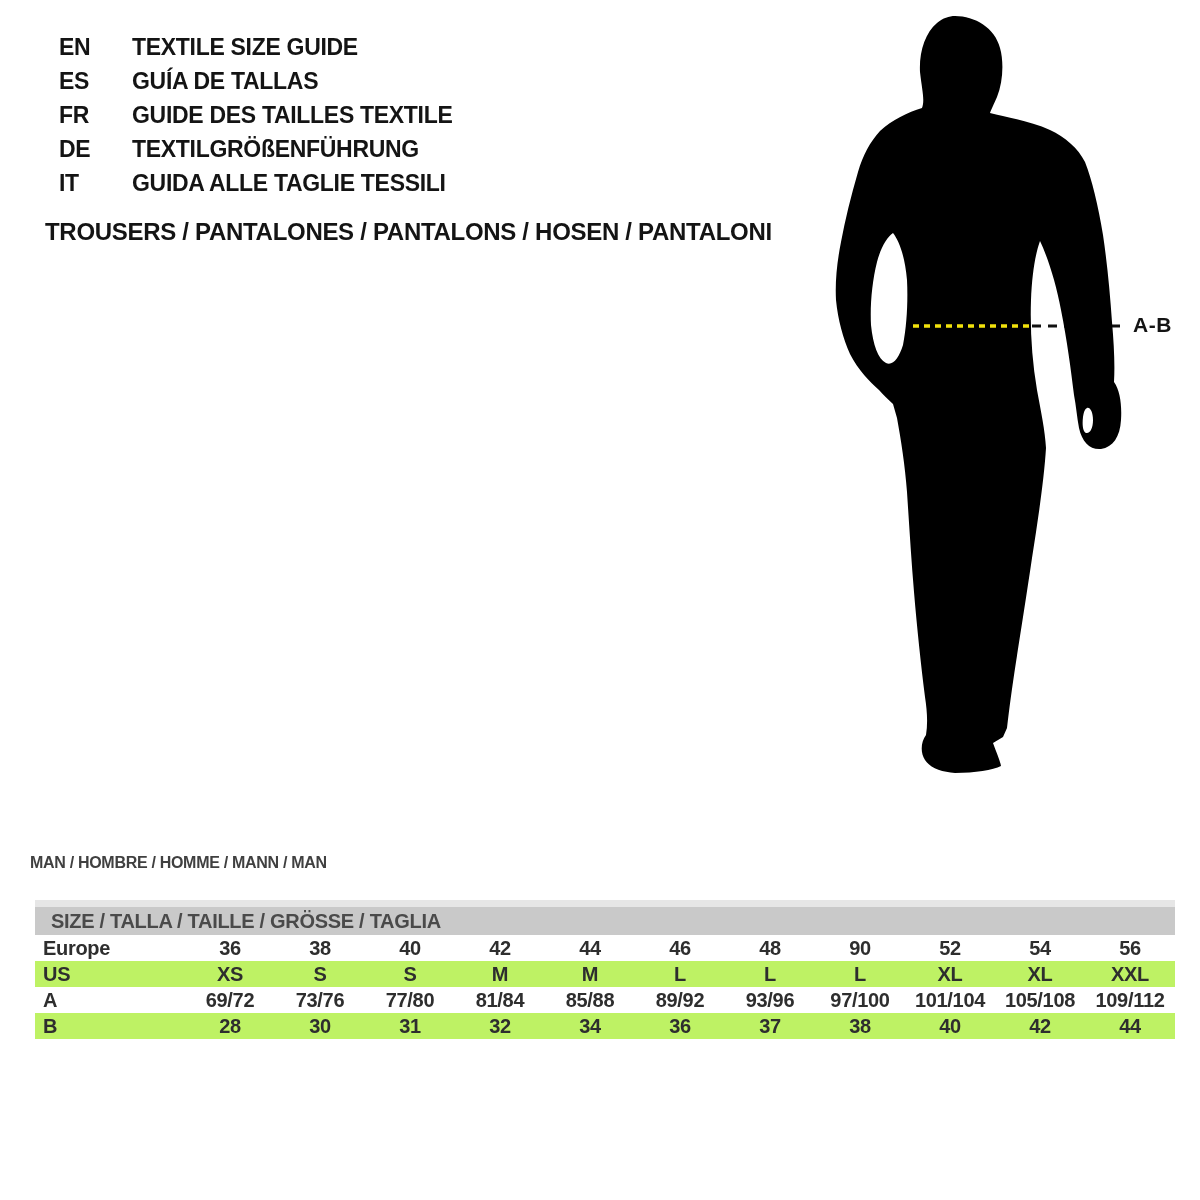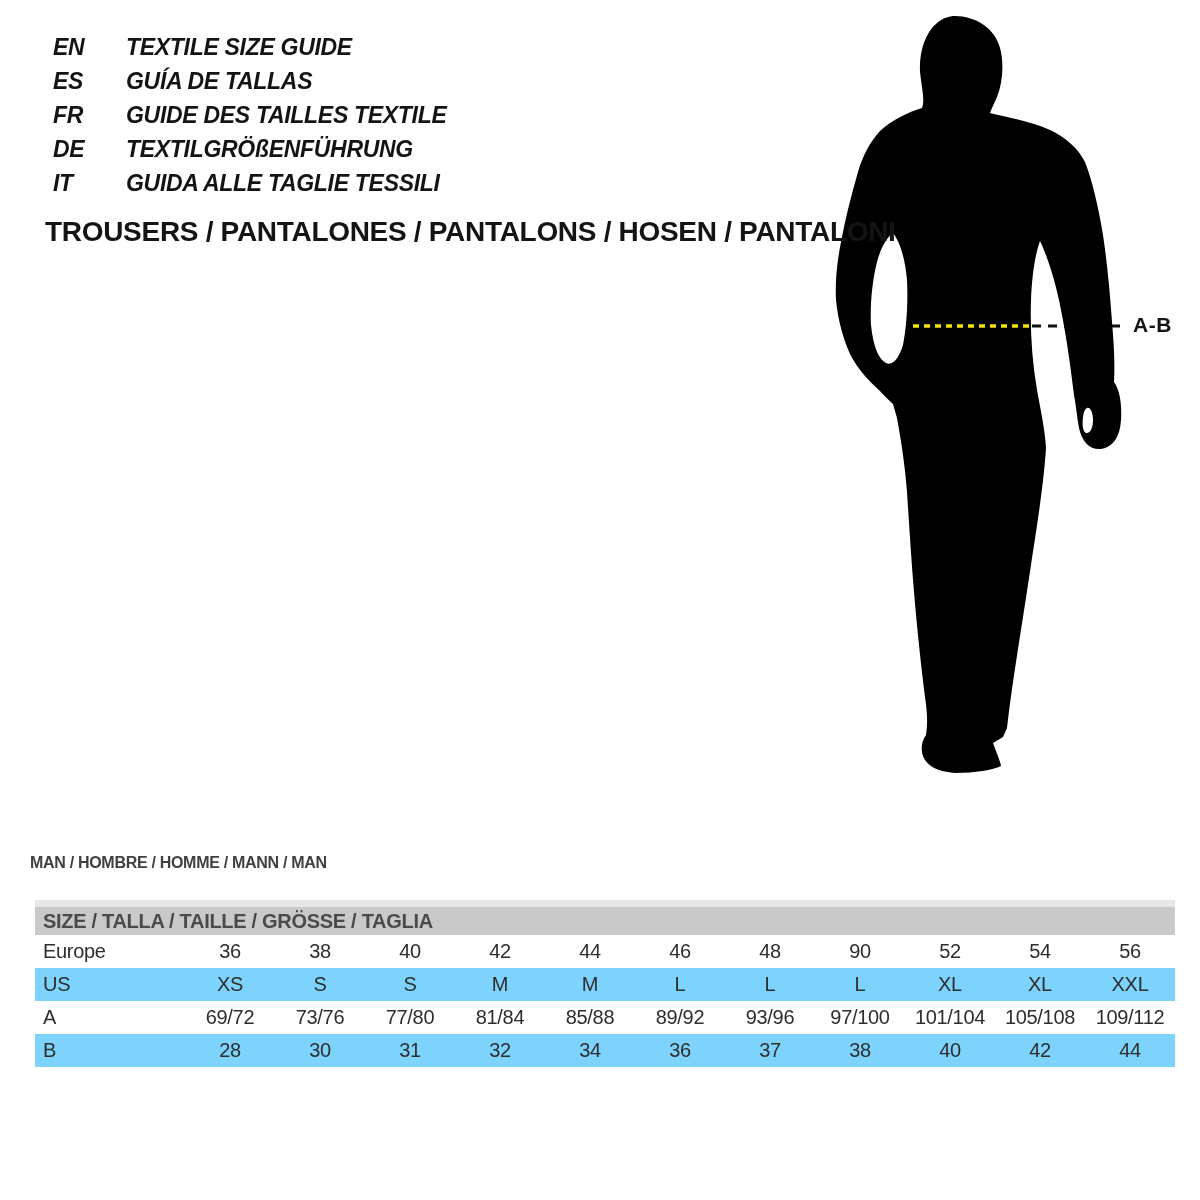--- a/index.html
+++ b/index.html
@@ -4,56 +4,56 @@
 <style>
   html,body{margin:0;padding:0;}
   body{
     width:1200px;height:1200px;background:#ffffff;
     font-family:"Liberation Sans",sans-serif;
     -webkit-font-smoothing:antialiased;
   }
   .page{position:relative;width:1200px;height:1200px;overflow:hidden;background:#fff;}
 
   
-  .lang-list{position:absolute;left:53px;top:30px;font-style:italic;}
+  .lang-list{position:absolute;left:59px;top:30px;}
   .lang-row{display:flex;height:34px;align-items:center;}
   .lang-code{width:73px;font-size:23px;font-weight:bold;color:#141414;letter-spacing:-0.3px;}
   .lang-label{font-size:23px;font-weight:bold;color:#141414;letter-spacing:-0.3px;white-space:nowrap;}
 
   
   .garment-title{
     position:absolute;left:45px;top:215px;height:34px;display:flex;align-items:center;
-    font-size:28px;font-weight:bold;color:#141414;letter-spacing:-0.3px;white-space:nowrap;
+    font-size:24px;font-weight:bold;color:#141414;letter-spacing:-0.3px;white-space:nowrap;
   }
 
   
   .figure-svg{position:absolute;left:0;top:0;width:1200px;height:1200px;}
   .measure-label{
     position:absolute;left:1122px;top:313px;font-size:21px;font-weight:bold;color:#141414;
     letter-spacing:0.5px;white-space:nowrap;margin-left:11px;
   }
 
   
   .section-title{
     position:absolute;left:30px;top:848px;height:30px;display:flex;align-items:center;
     font-size:16px;font-weight:bold;color:#404040;letter-spacing:-0.3px;white-space:nowrap;
   }
 
   
   .table-top-strip{position:absolute;left:35px;top:900px;width:1140px;height:7px;background:#e6e6e6;}
   .size-table{position:absolute;left:35px;top:907px;width:1140px;}
   .size-table-header{
-    height:28px;background:#c9c9c9;display:flex;align-items:center;padding-left:8px;box-sizing:border-box;
+    height:28px;background:#c9c9c9;display:flex;align-items:center;padding-left:16px;box-sizing:border-box;
     font-size:20px;font-weight:bold;color:#4a4a4a;letter-spacing:-0.3px;
   }
   .size-row{
-    display:grid;grid-template-columns:150px repeat(11,90px);height:33px;align-items:center;
-    font-size:20px;font-weight:normal;color:#2e2e2e;letter-spacing:-0.3px;
-  }
-  .size-row.alt{background:#7dd3fc;}
+    display:grid;grid-template-columns:150px repeat(11,90px);height:26px;align-items:center;
+    font-size:20px;font-weight:bold;color:#2e2e2e;letter-spacing:-0.3px;
+  }
+  .size-row.alt{background:#bef264;}
   .row-label{padding-left:8px;text-align:left;}
   .size-cell{text-align:center;}
 
   
   .notes{position:absolute;left:45px;top:1103px;}
   .note-line{height:37px;display:flex;align-items:center;font-size:21px;font-weight:bold;color:#141414;letter-spacing:-0.3px;white-space:nowrap;}
 </style>
 </head>
 <body>
 

